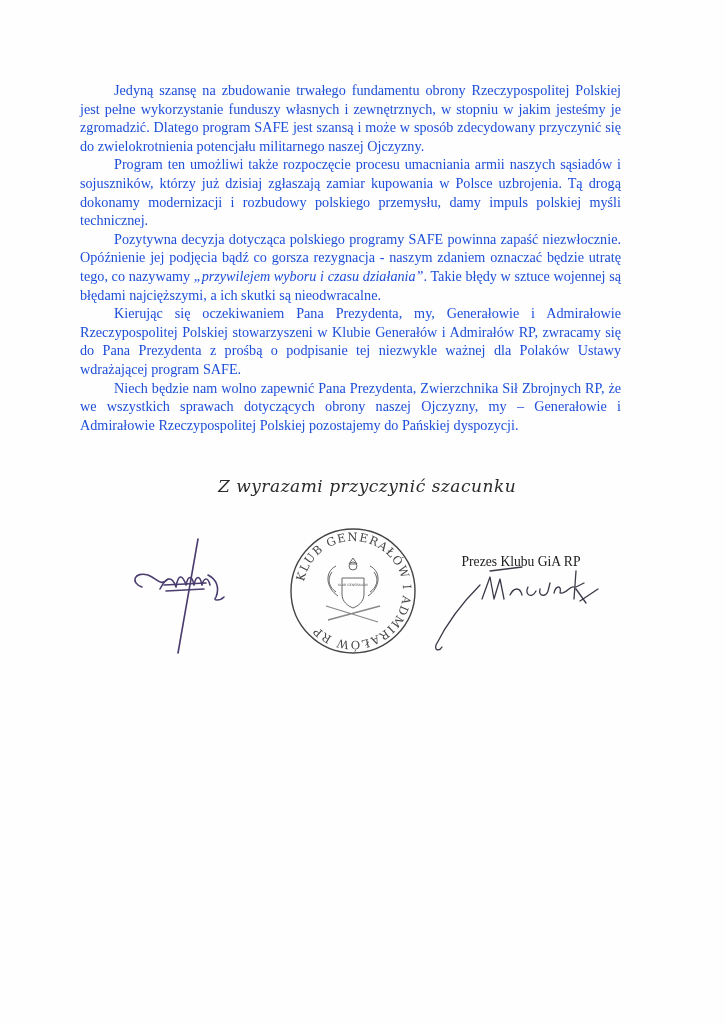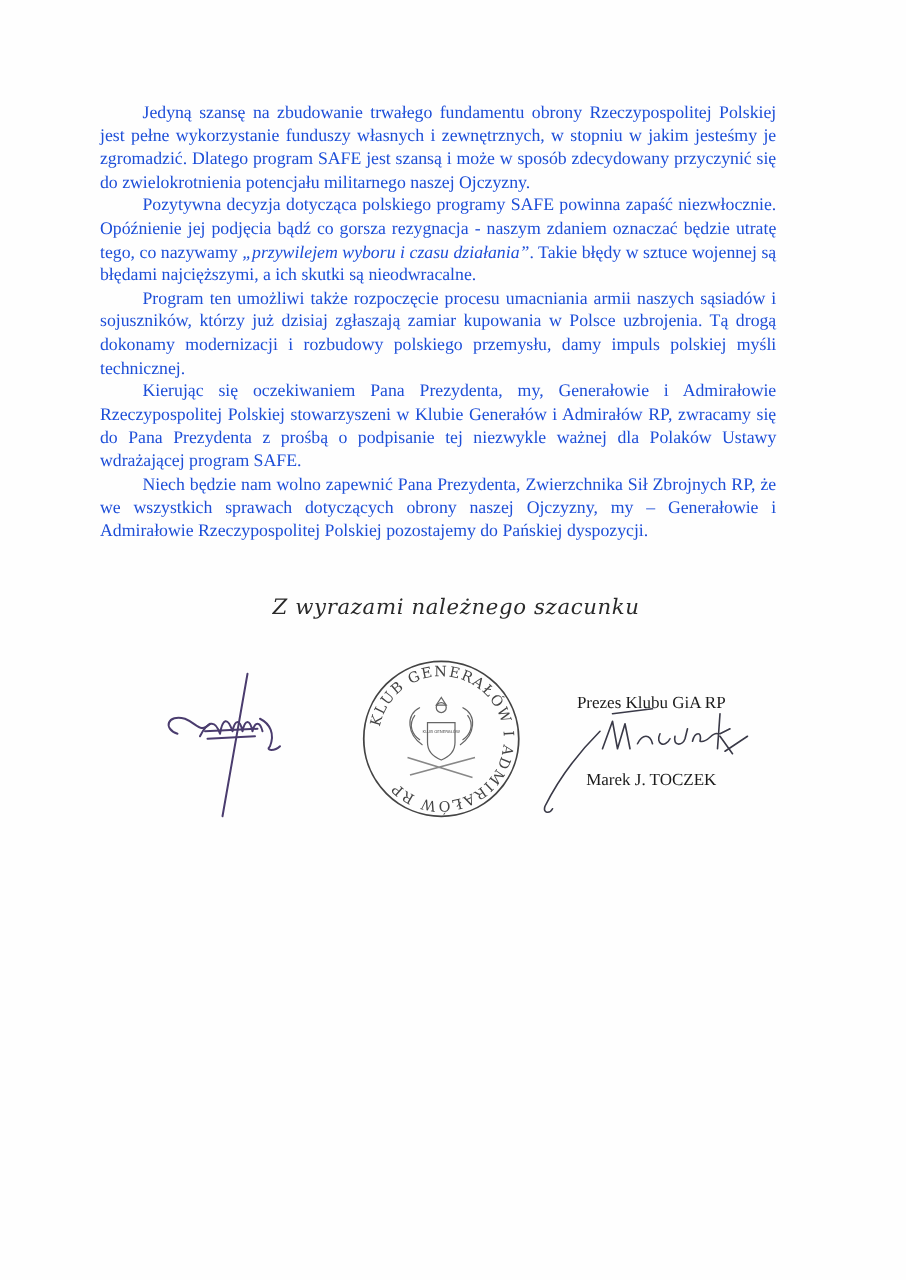--- a/index.html
+++ b/index.html
@@ -34,27 +34,27 @@
   .signature { position: absolute; pointer-events: none; }
   .stamp { position: absolute; left: 288px; top: 526px; width: 130px; height: 130px; }
 </style>
 </head>
 <body>
 
 <div class="page">
 
   <div class="body-text">
     <p>Jedyną szansę na zbudowanie trwałego fundamentu  obrony  Rzeczypospolitej Polskiej jest  pełne wykorzystanie funduszy własnych i zewnętrznych, w stopniu w jakim  jesteśmy je zgromadzić. Dlatego program SAFE jest szansą i może w sposób zdecydowany przyczynić się do zwielokrotnienia potencjału militarnego naszej Ojczyzny.</p>
+    <p>Program ten umożliwi także rozpoczęcie procesu umacniania armii naszych sąsiadów i sojuszników, którzy już dzisiaj zgłaszają zamiar kupowania w Polsce uzbrojenia. Tą drogą dokonamy modernizacji i rozbudowy polskiego przemysłu, damy impuls polskiej myśli technicznej.</p>
     <p><span>Pozytywna decyzja dotycząca polskiego programy SAFE powinna zapaść niezwłocznie. Opóźnienie jej podjęcia bądź co gorsza rezygnacja - naszym zdaniem oznaczać będzie utratę tego, co nazywamy </span><em>„przywilejem wyboru i czasu działania”</em><span>. Takie błędy w sztuce wojennej są błędami najcięższymi, a ich skutki są nieodwracalne.</span></p>
-    <p>Program ten umożliwi także rozpoczęcie procesu umacniania armii naszych sąsiadów i sojuszników, którzy już dzisiaj zgłaszają zamiar kupowania w Polsce uzbrojenia. Tą drogą dokonamy modernizacji i rozbudowy polskiego przemysłu, damy impuls polskiej myśli technicznej.</p>
     <p>Kierując się oczekiwaniem Pana Prezydenta, my, Generałowie i Admirałowie Rzeczypospolitej Polskiej stowarzyszeni w Klubie Generałów i Admirałów RP, zwracamy się do Pana Prezydenta z prośbą o podpisanie tej niezwykle ważnej dla Polaków Ustawy wdrażającej program SAFE.</p>
     <p>Niech będzie nam wolno zapewnić Pana Prezydenta, Zwierzchnika Sił Zbrojnych RP, że we wszystkich sprawach dotyczących obrony naszej Ojczyzny, my – Generałowie i Admirałowie Rzeczypospolitej Polskiej pozostajemy do Pańskiej dyspozycji.</p>
   </div>
 
-  <div class="closing">Z wyrazami należnego szacunku</div>
+  <div class="closing">Z wyrazami przyczynić szacunku</div>
 
   <svg class="signature" style="left:120px;top:535px;width:120px;height:120px;" viewBox="0 0 120 120">
     <g fill="none" stroke="#4a3c6e" stroke-width="1.6" stroke-linecap="round" stroke-linejoin="round">
       <path d="M78 4 L58 118"></path>
       <path d="M22 52 C10 48 14 36 28 40 C38 44 40 52 48 44"></path>
       <path d="M40 54 C46 42 52 40 56 52 C58 40 62 38 66 50 C68 40 72 40 74 50 C76 40 80 40 82 50 C84 42 88 42 90 50"></path>
       <path d="M44 50 L86 48"></path>
       <path d="M46 56 L84 54"></path>
       <path d="M88 40 C96 44 100 52 96 62 C92 66 100 66 104 62"></path>
     </g>
@@ -74,21 +74,20 @@
       <path d="M48 40 C36 46 38 62 50 70 M82 40 C94 46 92 62 80 70"></path>
       <path d="M44 46 C38 54 42 62 48 66 M86 46 C92 54 88 62 82 66"></path>
       <path d="M54 52 h22 v16 c0 8 -6 12 -11 14 c-5 -2 -11 -6 -11 -14 z"></path>
       <path d="M40 94 L92 80 M38 80 L90 96" stroke="#888" stroke-width="1.3"></path>
     </g>
     <text x="65" y="60" text-anchor="middle" font-family="DejaVu Sans, sans-serif" font-size="3.2" fill="#555">KLUB GENERAŁÓW</text>
   </svg>
 
   <div class="sig-block sig-right">
     <span class="role">Prezes Klubu GiA RP</span>
-    <span class="name">Marek J. TOCZEK</span>
   </div>
   <svg class="signature" style="left:430px;top:565px;width:170px;height:90px;" viewBox="0 0 170 90">
     <g fill="none" stroke="#3a3a48" stroke-width="1.3" stroke-linecap="round" stroke-linejoin="round">
       <path d="M60 6 L92 2"></path>
       <path d="M52 34 L60 12 L64 34 L70 14 L74 34"></path>
       <path d="M80 30 C84 22 90 22 92 30"></path>
       <path d="M98 22 C94 30 102 34 106 26"></path>
       <path d="M110 24 C108 32 116 32 118 26 L120 18"></path>
       <path d="M124 28 C126 20 132 20 130 28 C136 30 140 20 144 22"></path>
       <path d="M146 6 L144 34 M146 22 L154 18 M146 24 L156 38"></path>

